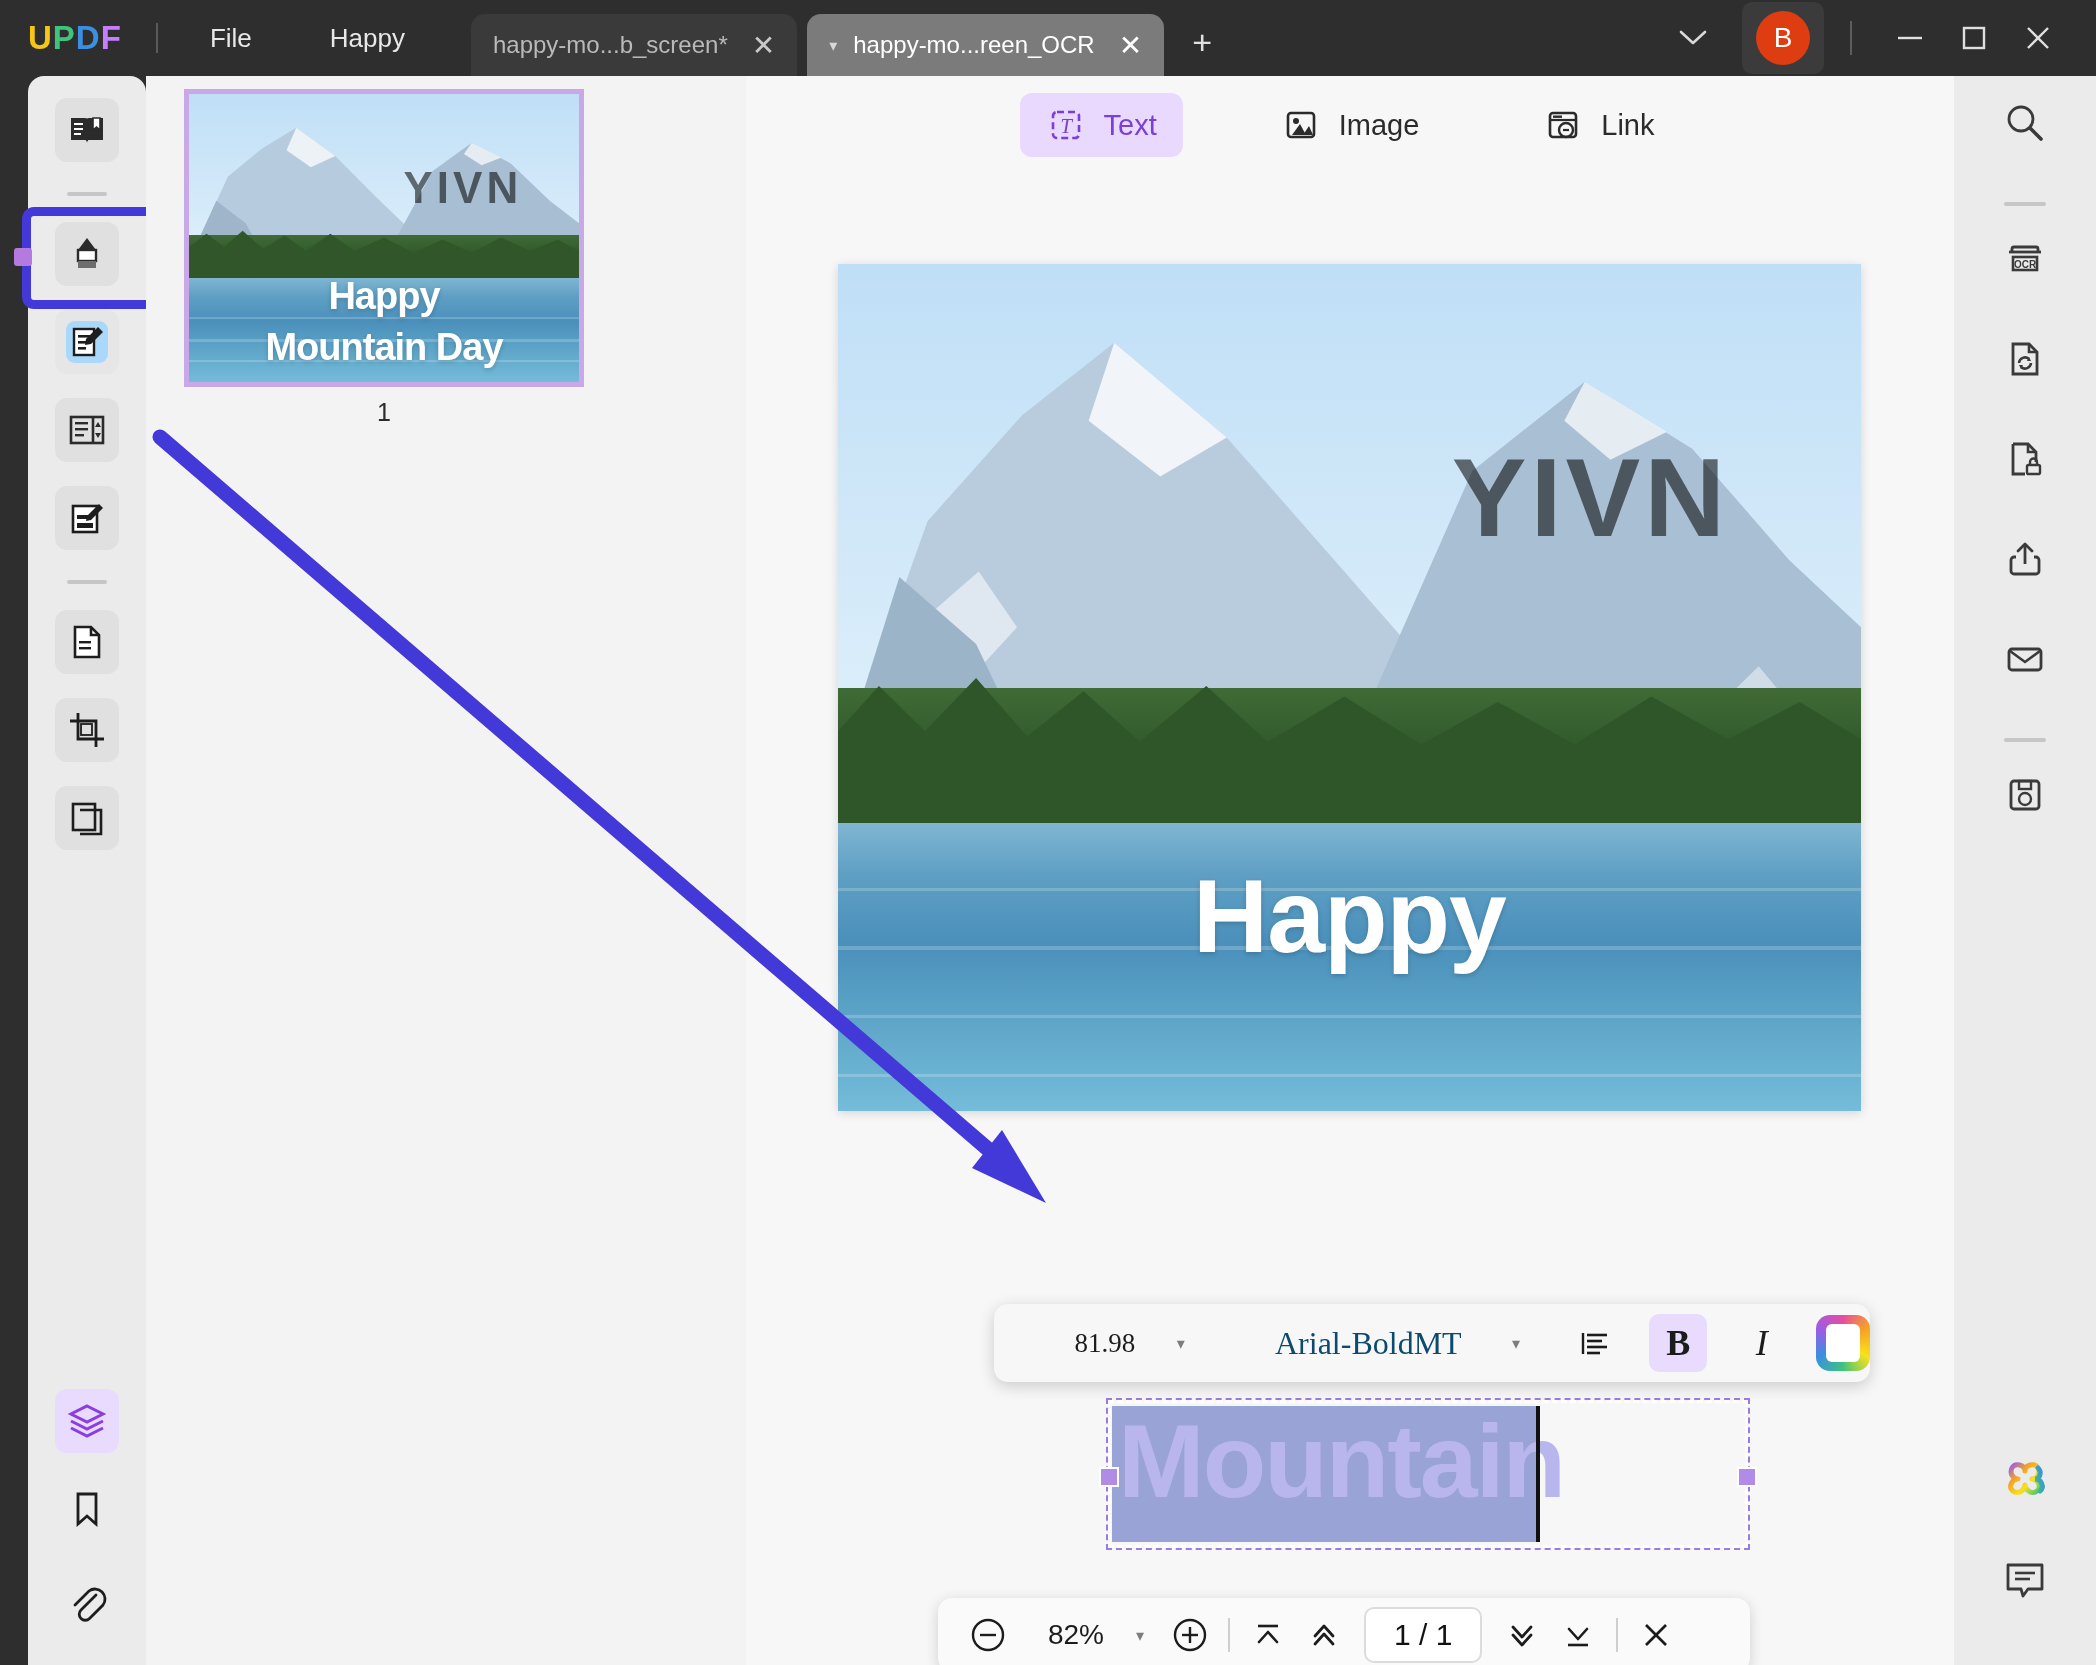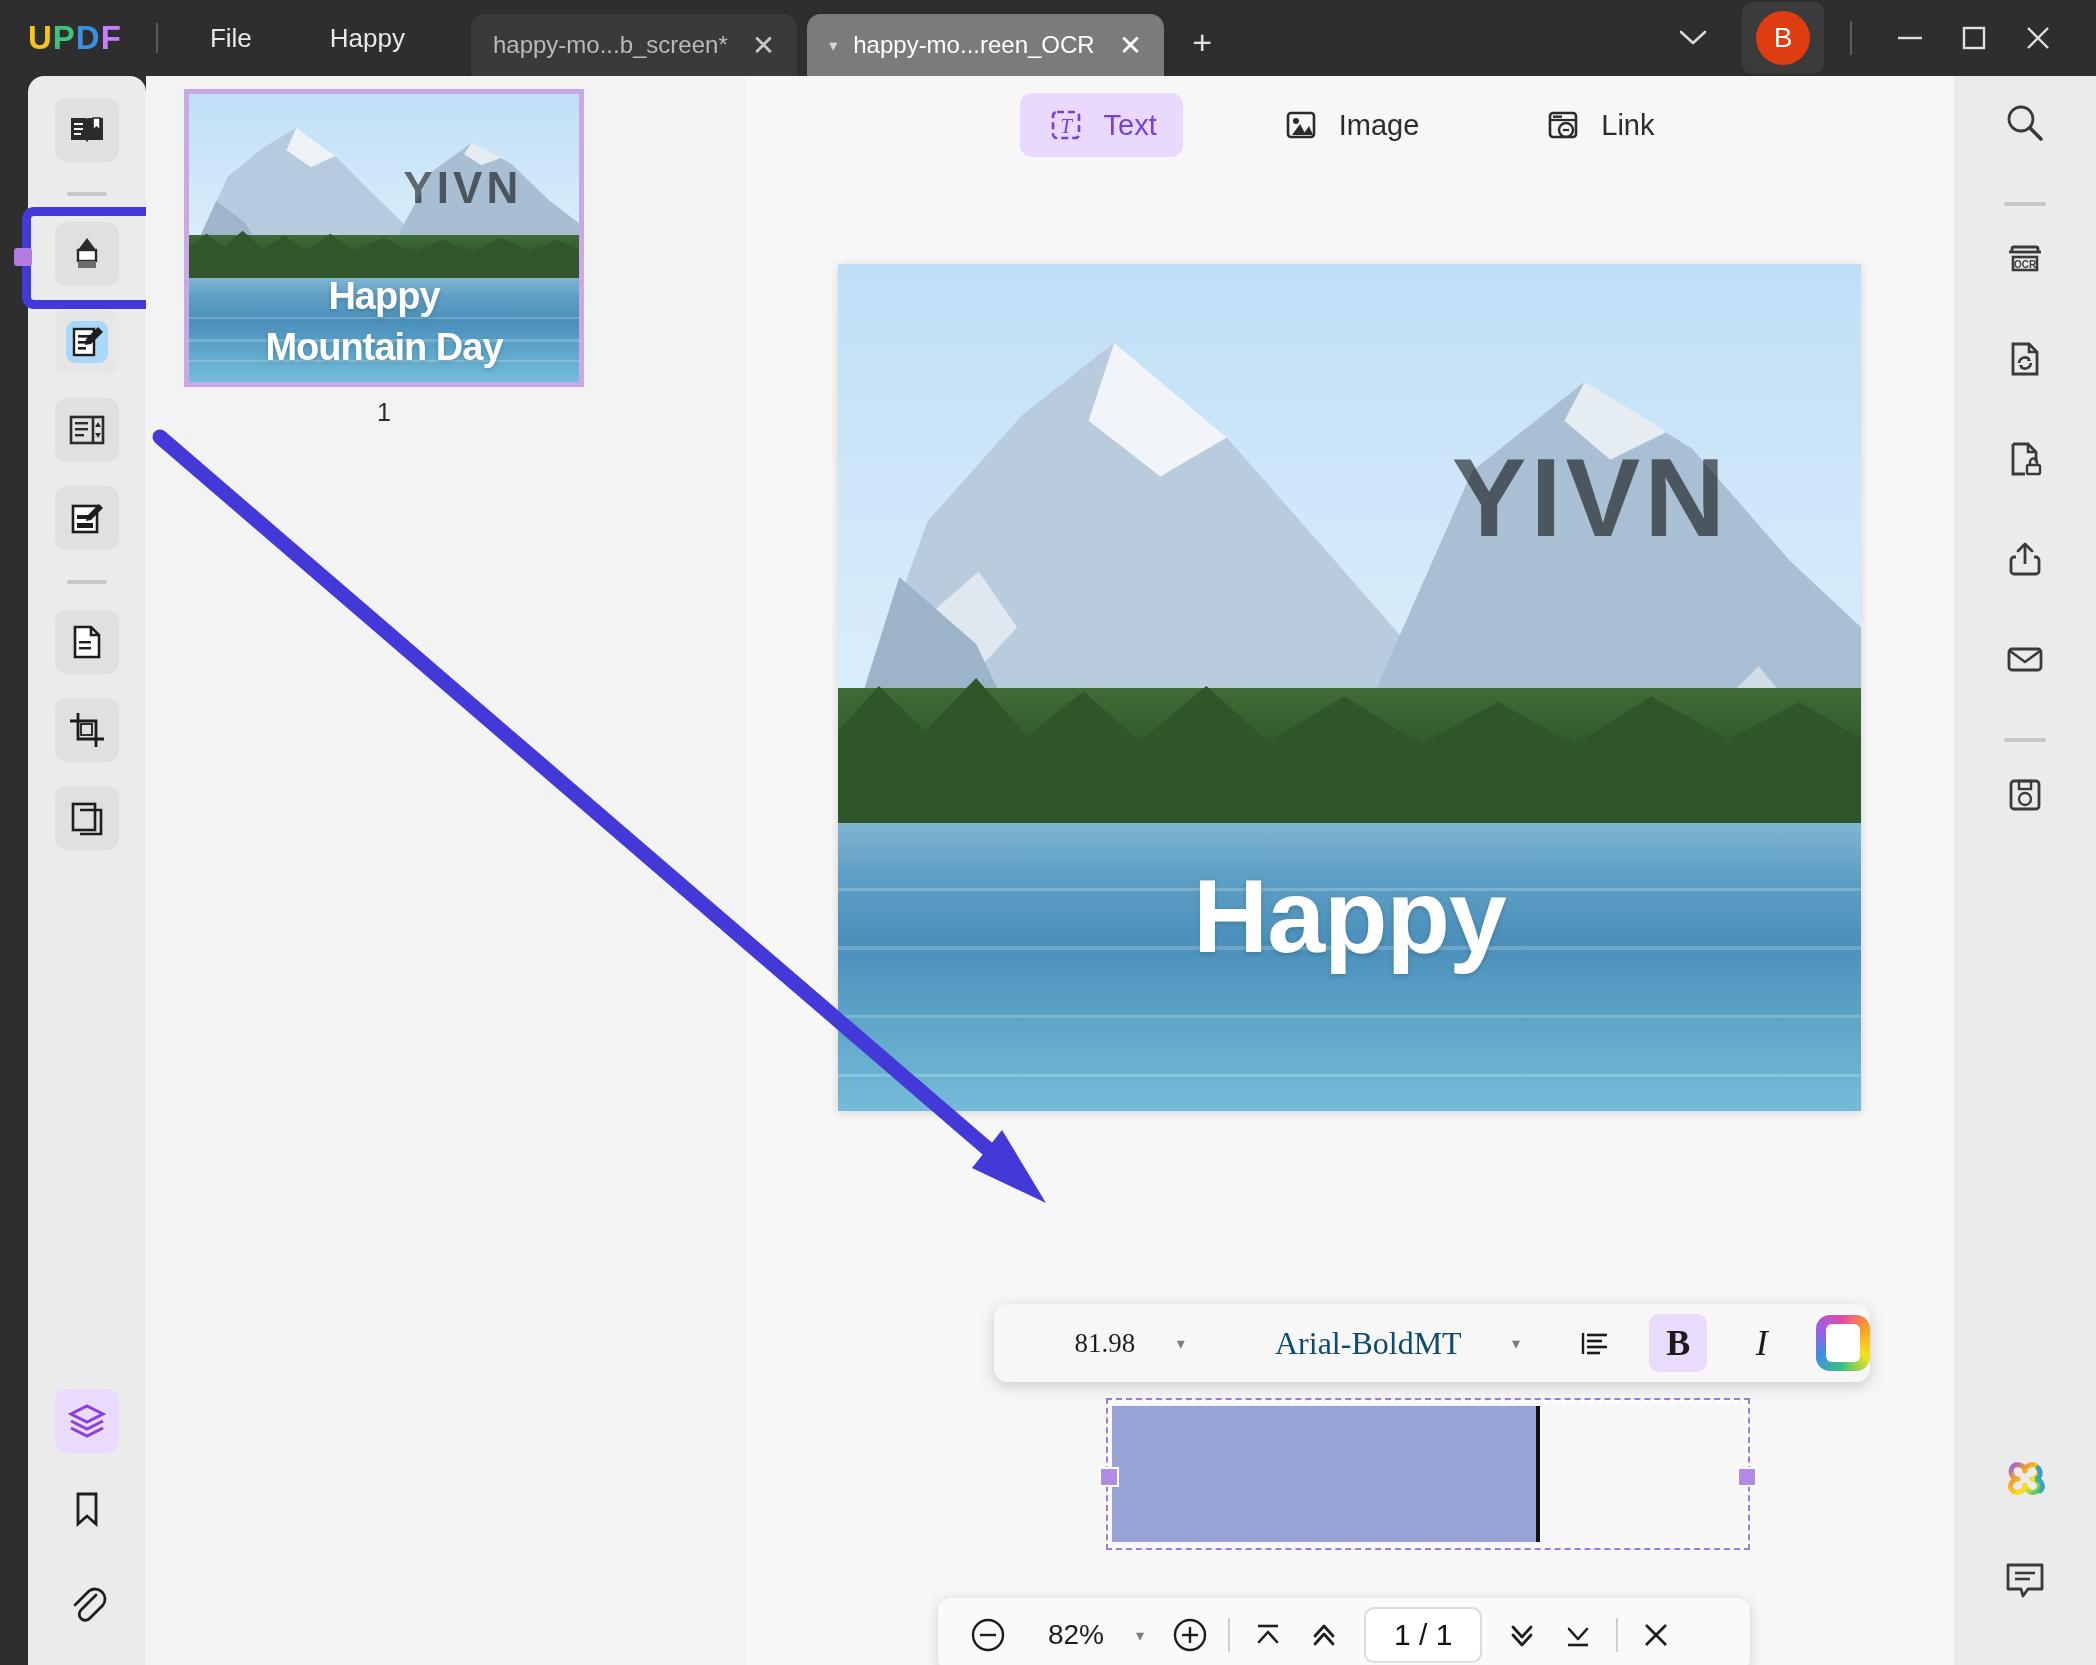--- a/index.html
+++ b/index.html
@@ -405,20 +405,21 @@
           <div class="watermark" style="left:60%;top:20%;font-size:112px;">YIVN</div>
           <div class="page-text" style="top:70%;font-size:104px;">Happy</div>
         </div>
       </div>
 
       <div style="position:absolute;left:0;top:0;width:1208px;height:1589px;pointer-events:none;">
       </div>
     </div>
 
     <div class="sel-fill"></div>
+    <div class="sel-word" style="left:1118px;top:1326px;color:#b9b6ee;">Mountain</div>
     <div class="caret"></div>
     <div class="sel-box">
       <div class="sel-handle" style="left:-12px;top:64px;"></div>
       <div class="sel-handle" style="right:-12px;top:64px;"></div>
     </div>
 
     <div class="fontbar">
       <div class="fb-size">81.98</div>
       <div class="fb-caret">▾</div>
       <div class="fb-font" style="margin-left:40px;">Arial-BoldMT</div>

